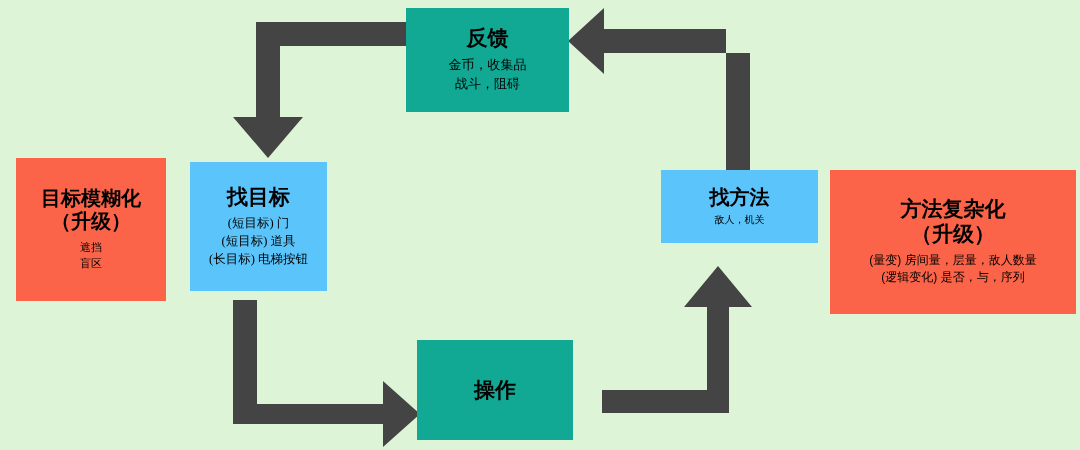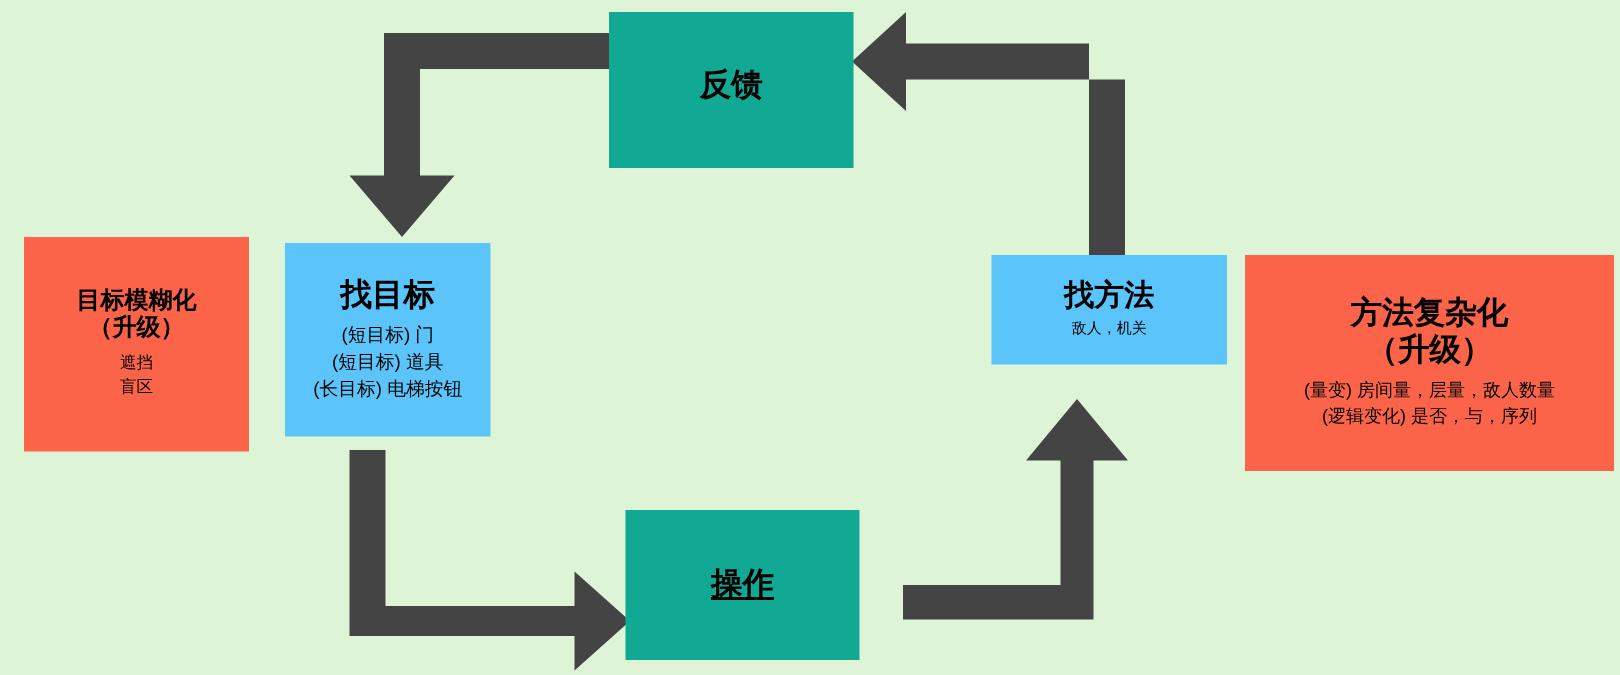--- a/index.html
+++ b/index.html
@@ -30,37 +30,37 @@
   .node .sub{
     line-height:1.45;
     white-space:pre-line;
   }
   
   #node-feedback{left:406px;top:8px;width:163px;height:104px;background:#11a894;}
   #node-feedback .title{font-size:21px;margin-bottom:6px;}
   #node-feedback .sub{font-size:13px;}
 
   #node-goal-blur{left:16px;top:158px;width:150px;height:143px;background:#fc6449;}
-  #node-goal-blur .title{font-size:16px;margin-bottom:7px;}
+  #node-goal-blur .title{font-size:20px;margin-bottom:7px;}
   #node-goal-blur .sub{font-size:11px;}
 
   #node-find-goal{left:190px;top:162px;width:137px;height:129px;background:#5bc4fb;}
   #node-find-goal .title{font-size:21px;margin-bottom:5px;}
-  #node-find-goal .sub{font-size:12.5px;}
+  #node-find-goal .sub{font-size:12.5px;font-family:Liberation Serif, serif;}
 
   #node-find-method{left:661px;top:170px;width:157px;height:73px;background:#5bc4fb;}
   #node-find-method .title{font-size:20px;margin-bottom:4px;text-align:center;}
   #node-find-method .sub{font-size:10px;}
 
   #node-method-complex{left:830px;top:170px;width:246px;height:144px;background:#fc6449;justify-content:center;}
   #node-method-complex .title{font-size:21px;margin-bottom:6px;}
   #node-method-complex .sub{font-size:12px;}
 
   #node-operate{left:417px;top:340px;width:156px;height:100px;background:#11a894;}
-  #node-operate .title{font-size:21px;text-decoration:underline;}
+  #node-operate .title{font-size:21px;}
 </style>
 </head>
 <body>
 
 <div id="canvas">
 
   <svg class="arrow-layer" viewBox="0 0 1080 450" width="1080" height="450" xmlns="http://www.w3.org/2000/svg">
 
     <g>
       <path d="M 406,22 L 256,22 L 256,117 L 233,117 L 268,158 L 303,117 L 280,117 L 280,46 L 406,46 Z" fill="#444444"></path>
@@ -74,20 +74,22 @@
       <path d="M 602,413 L 729,413 L 729,307 L 752,307 L 718,266 L 684,307 L 707,307 L 707,390 L 602,390 Z" fill="#444444"></path>
     </g>
 
     <g>
       <path d="M 726,170 L 726,29 L 604,29 L 604,8 L 568,41 L 604,74 L 604,53 L 750,53 L 750,170 Z" fill="#444444"></path>
     </g>
   </svg>
 
   <div class="node" id="node-feedback">
     <div class="title">反馈</div>
+    <div class="sub">金币，收集品
+战斗，阻碍</div>
   </div>
 
   <div class="node" id="node-goal-blur">
     <div class="title">目标模糊化
 （升级）</div>
     <div class="sub">遮挡
 盲区</div>
   </div>
 
   <div class="node" id="node-find-goal">

